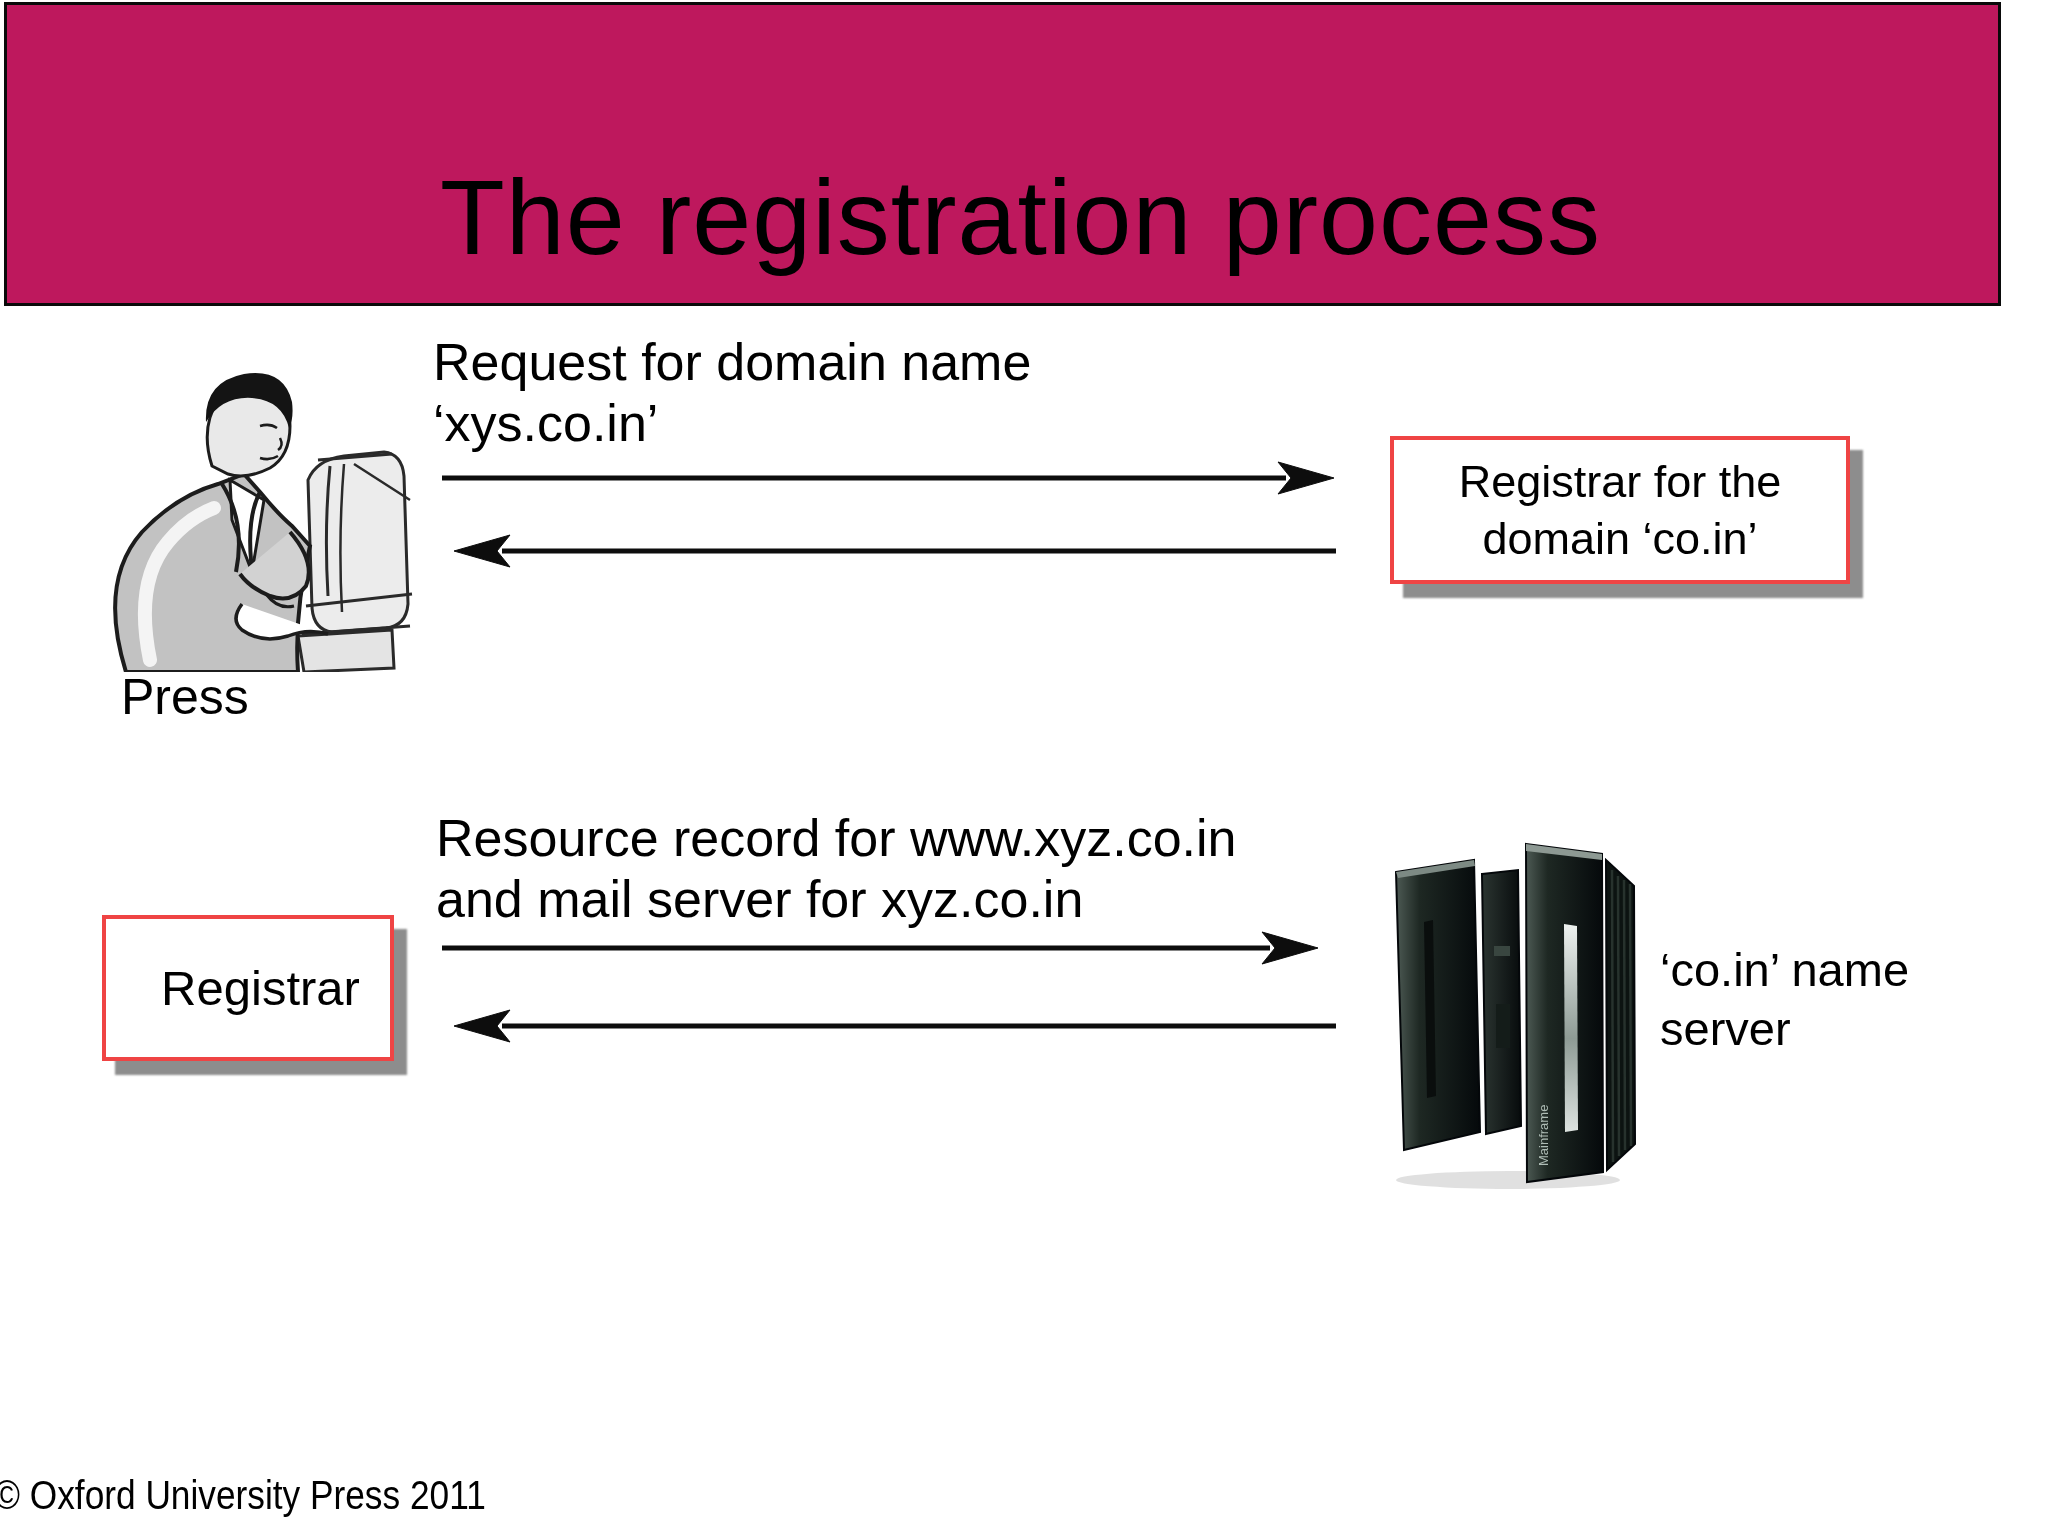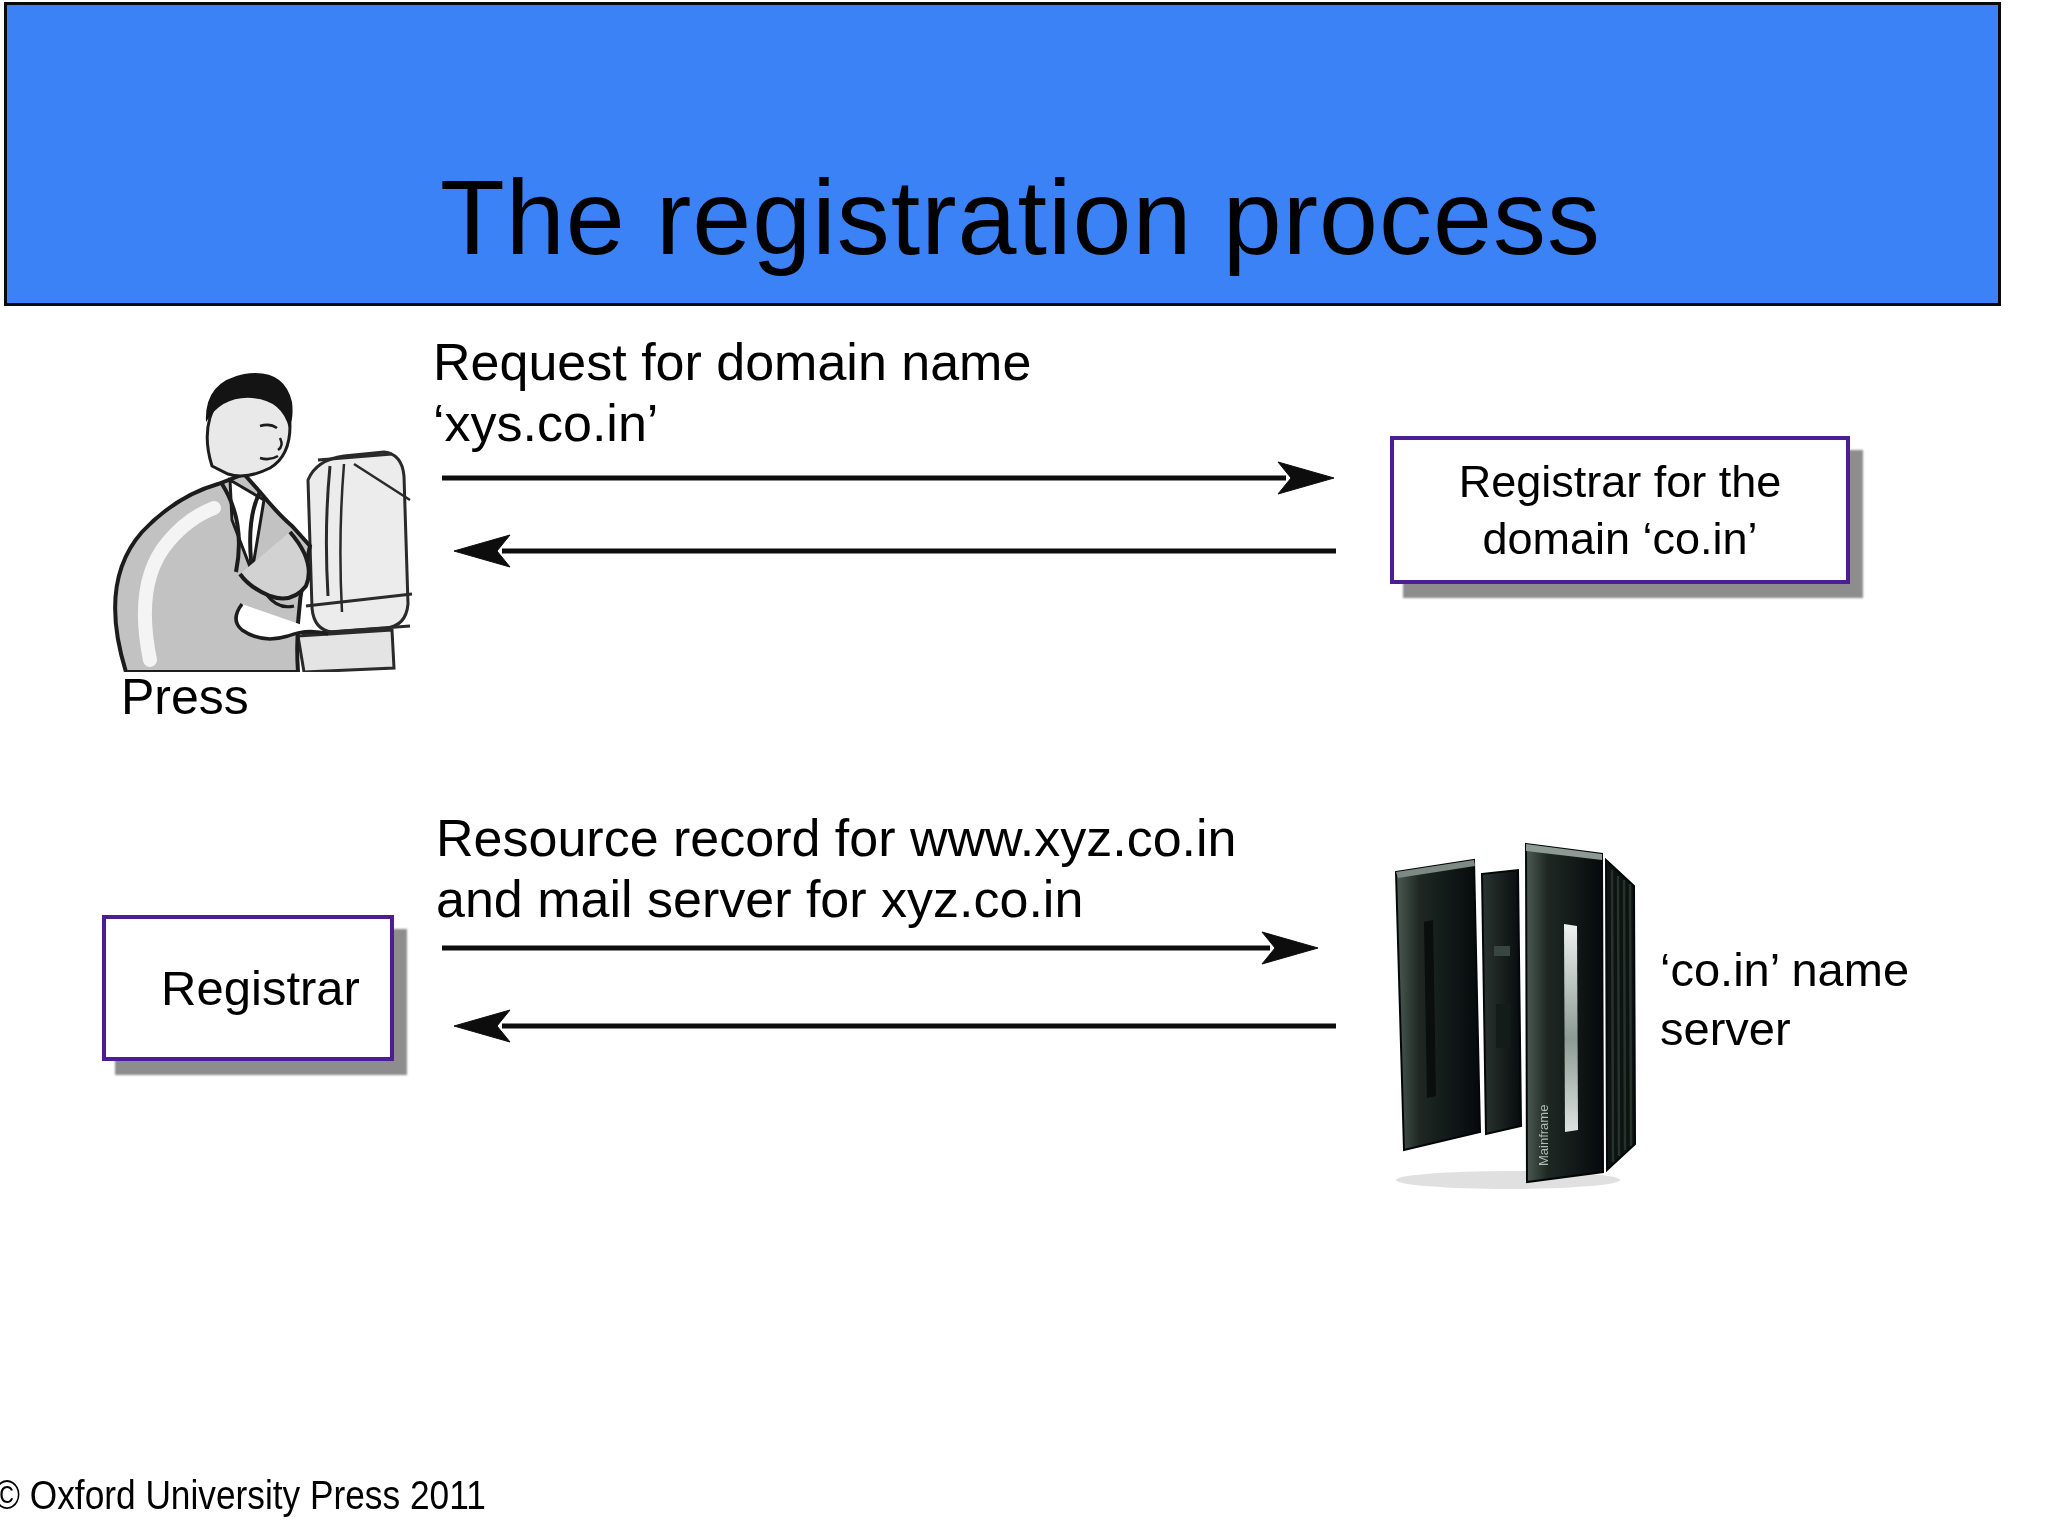--- a/index.html
+++ b/index.html
@@ -22,21 +22,21 @@
   }
   
   .lbl { position:absolute; text-align:left; color:#000000; }
   .lbl-request   { left:433px;  top:332px;  width:900px; font-size:52px; line-height:61px; }
   .lbl-registered{ left:433px;  top:608px;  width:900px; font-size:52px; }
   .lbl-resource  { left:436px;  top:808px;  width:900px; font-size:52px; line-height:61px; }
   .lbl-user      { left:121px;  top:668px;  width:260px; font-size:50px; }
   .lbl-ns        { left:1660px; top:940px;  width:345px; font-size:47px; line-height:59px; }
   
   .pbox {
-    position:absolute; background:#ffffff; border:4px solid #4c1d95;
+    position:absolute; background:#ffffff; border:4px solid #ef4444;
     box-shadow:13px 14px 2px #8d8d8d;
     display:flex; flex-direction:column; justify-content:center; 
     text-align:center;
   }
   .pbox-registrar-domain { left:1390px; top:436px; width:460px; height:148px;
     font-size:45px; line-height:57px; }
   .pbox-registrar { left:102px; top:915px; width:292px; height:146px; font-size:49px;padding-left:25px; }
   
   .arrow { position:absolute; display:block; }
   .arrow path, .arrow line { stroke:#0d0d0d; }
@@ -47,21 +47,21 @@
     position:absolute; left:0; top:1472px; width:2048px; text-align:left;
     font-size:41px;
   }
   .footer-inner { display:inline-block; transform:translateX(-46px) scaleX(0.86); transform-origin:center; }
 </style>
 </head>
 <body>
 
 <div class="slide">
 
-  <div class="banner" style="background: #3b82f6;">
+  <div class="banner" style="background: #be185d;">
     <div class="banner-title">The registration process</div>
   </div>
 
   <div class="lbl lbl-request">
     <div>Request for domain name</div>
     <div>‘xys.co.in’</div>
   </div>
 
   <svg class="arrow" style="left:440px; top:458px;" width="896" height="40" viewBox="0 0 896 40">
     <line x1="2" y1="20" x2="846" y2="20" stroke-width="5"></line>

